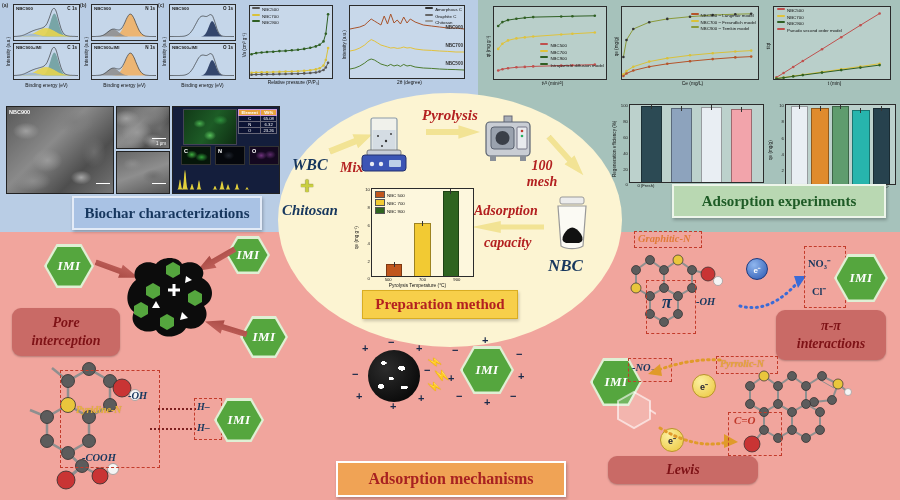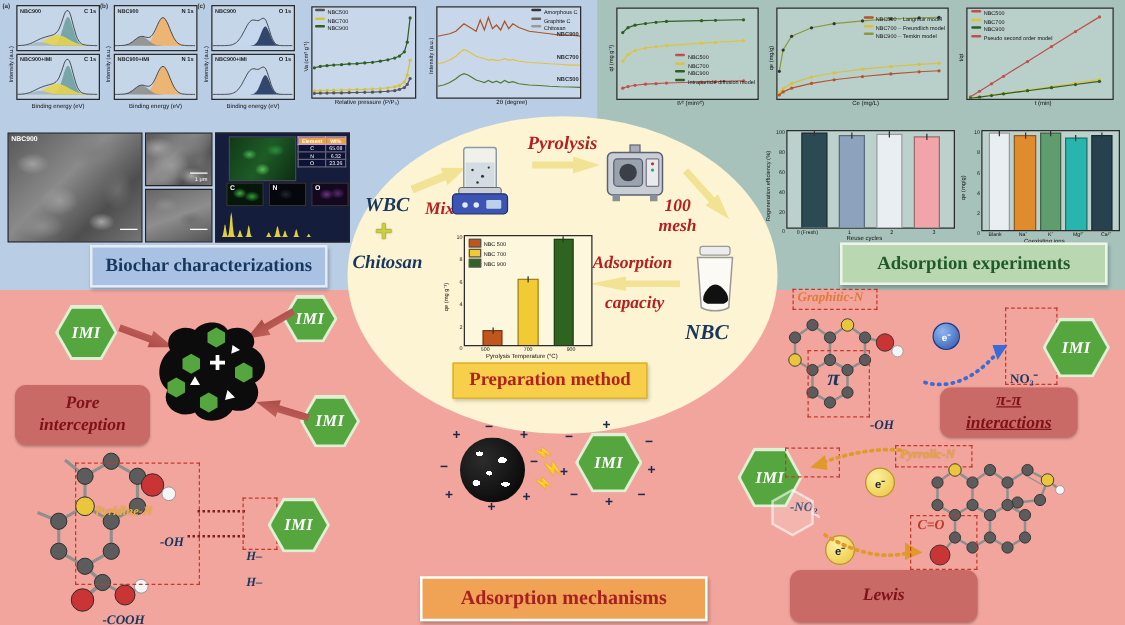--- a/index.html
+++ b/index.html
@@ -86,21 +86,21 @@
     radial-gradient(5px 3px at 30% 25%,#fff 0 60%,transparent 61%),
     radial-gradient(6px 4px at 65% 35%,#fff 0 60%,transparent 61%),
     radial-gradient(4px 3px at 45% 55%,#fff 0 60%,transparent 61%),
     radial-gradient(5px 4px at 25% 70%,#fff 0 60%,transparent 61%),
     radial-gradient(6px 3px at 70% 72%,#fff 0 60%,transparent 61%),
     radial-gradient(circle at 35% 35%,#2c2c2c,#000);}
   .spark{position:absolute;color:#f0cf3f;text-shadow:0 0 1px #caa52a;}
   .eblue{position:absolute;border-radius:50%;background:radial-gradient(circle at 35% 30%,#8fb6ee,#2a56b0);color:#fff;display:flex;align-items:center;justify-content:center;font:bold 8px "Liberation Sans",sans-serif;border:0.5px solid #1a3a80;}
   .eyellow{position:absolute;border-radius:50%;background:radial-gradient(circle at 35% 30%,#fbf0a0,#ecc53a);color:#223;display:flex;align-items:center;justify-content:center;font:bold 9px "Liberation Sans",sans-serif;border:0.5px solid #b8952a;}
   .plus-glyph{position:absolute;color:#c9cf3f;font:bold 24px "Liberation Sans",sans-serif;text-shadow:0 0 1px #7f7f33,0 0 1px #7f7f33;}
-  .smallnavy{position:absolute;color:#17375e;font:italic bold 10.5px "Liberation Serif",serif;margin-top:39px;}
+  .smallnavy{position:absolute;color:#17375e;font:italic bold 10.5px "Liberation Serif",serif;}
   .yellowtxt{position:absolute;color:#e8b53a;font:italic bold 10px "Liberation Serif",serif;text-shadow:0 0 1px rgba(120,80,0,.4);}
   .orangetxt{position:absolute;color:#e07b39;font:italic bold 10.5px "Liberation Serif",serif;}
 </style>
 </head>
 <body>
 
 <div class="stage">
   <div class="abs bg-blue"></div>
   <div class="abs bg-teal"></div>
   <div class="abs ellipse"></div>
@@ -547,21 +547,21 @@
               <span>K⁺</span>
               <span>Mg²⁺</span>
               <span>Ca²⁺</span>
             </div>
           </div>
         </div>
       <span class="xlab">Coexisting ions</span>
     </div>
   </div>
 
-  <div class="biglabel lbl-green" style="left:672px;top:194px;width:210px;height:30px;">
+  <div class="biglabel lbl-green" style="left:672px;top:184px;width:210px;height:30px;">
     <span>Adsorption experiments</span>
   </div>
 
   <span class="navytxt" style="left:292px;top:156px;font-size:16px;">WBC</span>
   <span class="plus-glyph" style="left:300px;top:172px;">+</span>
   <span class="navytxt" style="left:282px;top:202px;">Chitosan</span>
 
   <div class="barrow" style="left:328px;top:134px;width:46px;height:18px;transform:rotate(-22deg);"></div>
   <span class="redtxt" style="left:340px;top:160px;">Mix</span>
 
@@ -792,21 +792,21 @@
   <svg class="abs" style="left:736px;top:268px;" width="72" height="44">
     <path d="M4,38 Q34,46 62,14" stroke="#3b6bd6" stroke-width="3" stroke-dasharray="1 4.5" fill="none" stroke-linecap="round"></path>
     <polygon points="58,8 70,8 62,20" fill="#3b6bd6"></polygon>
   </svg>
   <div class="dbox" style="left:804px;top:246px;width:40px;height:60px;"></div>
   <span class="smallnavy" style="left:808px;top:256px;font-style:normal;">NO₃⁻</span>
   <span class="smallnavy" style="left:812px;top:284px;font-style:normal;">Cl⁻</span>
   <div class="hex" style="left:834px;top:254px;width:54px;height:48px;">
       <span>IMI</span>
     </div>
-  <div class="mtag" style="left:752px;top:310px;width:110px;height:40px;text-decoration:underline;">
+  <div class="mtag" style="left:776px;top:310px;width:110px;height:50px;">
     <span>π-π</span>
       <span>interactions</span>
   </div>
 
   <div class="hex" style="left:590px;top:358px;width:52px;height:48px;">
       <span>IMI</span>
     </div>
   <div class="dbox" style="left:628px;top:358px;width:42px;height:22px;border-width:1.2px;"></div>
   <span class="smallnavy" style="left:632px;top:362px;">-NO₂</span>
   <svg class="abs" style="left:612px;top:388px;" width="44" height="44">
@@ -861,16 +861,16 @@
       <circle cx="42" cy="74" r="4.5" fill="#5c5c5c"></circle>
         <circle cx="28" cy="66" r="4.5" fill="#5c5c5c"></circle>
       <circle cx="70" cy="74" r="4.5" fill="#5c5c5c"></circle>
         <circle cx="84" cy="66" r="4.5" fill="#5c5c5c"></circle>
       <circle cx="84" cy="48" r="4.5" fill="#5c5c5c"></circle>
       <circle cx="16" cy="80" r="8" fill="#c93434"></circle>
     </g>
   </svg>
   <div class="dbox" style="left:728px;top:412px;width:52px;height:42px;"></div>
   <span class="abs" style="left:734px;top:414px;color:#c0392b;font:italic bold 11px 'Liberation Serif',serif;">C=O</span>
-  <div class="mtag" style="left:632px;top:456px;width:150px;height:42px;">
+  <div class="mtag" style="left:608px;top:456px;width:150px;height:28px;">
     <span>Lewis</span>
   </div>
 </div>
 
 </body></html>

